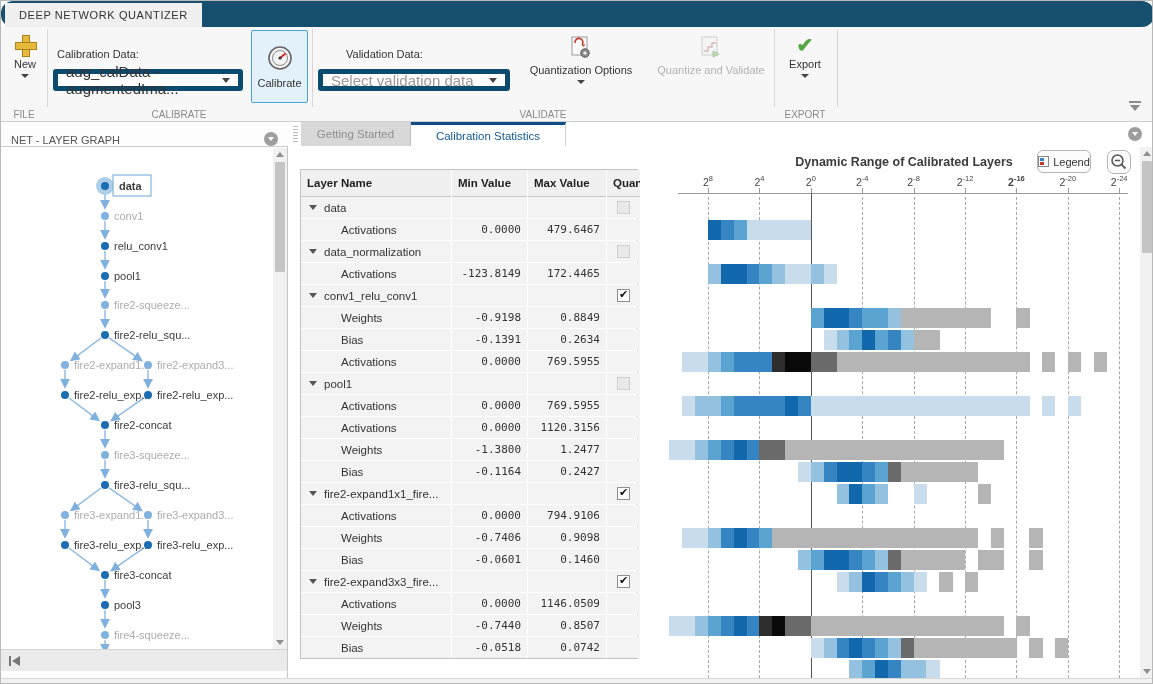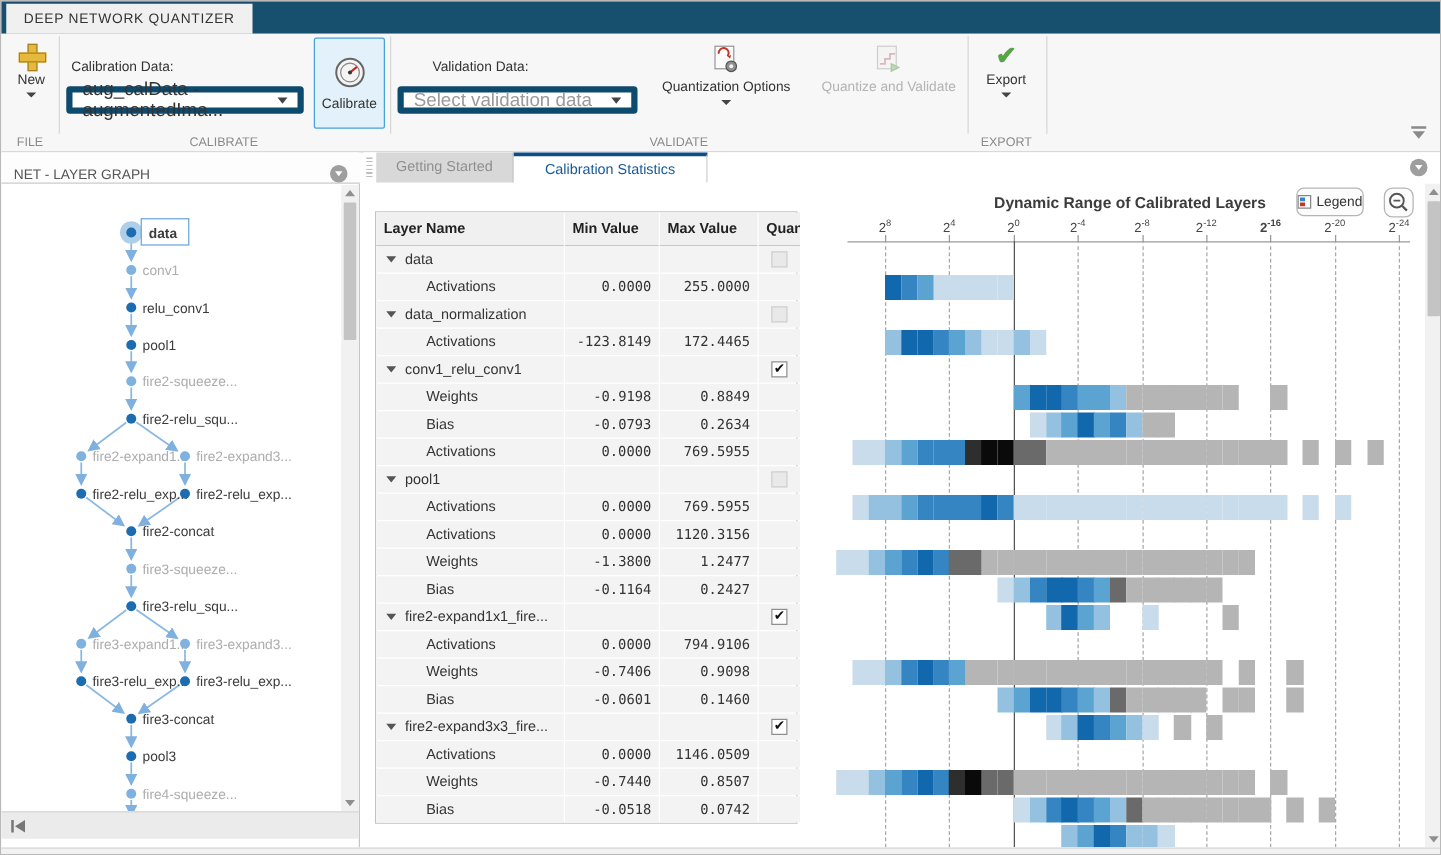--- a/index.html
+++ b/index.html
@@ -1,20 +1,20 @@
 <!DOCTYPE html>
 <html><head>
 <meta charset="utf-8">
 <style>
   * { margin:0; padding:0; box-sizing:border-box; }
   html,body { width:1153px; height:684px; overflow:hidden; font-family:"Liberation Sans",sans-serif; background:#ffffff; }
   #app { position:relative; width:1153px; height:684px; background:#ffffff; border:1px solid #b9b9b9; overflow:hidden; }
 
   
-  .tabstrip { position:absolute; left:0; top:0; width:1153px; height:26px; background:#17506e; }
+  .tabstrip { position:absolute; left:0; top:0; width:1153px; height:26px; background:#17506e;border-radius:12px; }
   .apptab { position:absolute; left:4px; top:2px; height:24px; padding:0 14px; background:#f0f0f0; color:#333;
             font-size:11px; letter-spacing:.6px; display:flex; align-items:center; }
 
   
   .ribbon { position:absolute; left:0; top:26px; width:1153px; height:95px; background:#f7f7f7; border-bottom:1px solid #cfcfcf; }
   .rsep { position:absolute; top:2px; width:1px; height:78px; background:#d8d8d8; }
   .rgrouplabel { position:absolute; top:82px; height:13px; font-size:10px; color:#8a8a8a; text-align:center; }
   .rbtn { position:absolute; display:flex; flex-direction:column; align-items:center; cursor:default; }
   .rbtn .lab { font-size:11px; color:#333; margin-top:3px; white-space:nowrap; }
   .rbtn.disabled .lab { color:#b3b3b3; }
@@ -329,21 +329,21 @@
               <div class="tcell num"></div>
               <div class="tcell">
                 <span class="cbx"></span>
               </div>
             </div>
             <div class="trow">
               <div class="tcell stat-name">
                 <span>Activations</span>
               </div>
               <div class="tcell num">0.0000</div>
-              <div class="tcell num">255.0000</div>
+              <div class="tcell num">479.6467</div>
               <div class="tcell"></div>
             </div>
             <div class="trow">
               <div class="tcell">
                 <span class="gcaret"></span>
                 <span>data_normalization</span>
               </div>
               <div class="tcell num"></div>
               <div class="tcell num"></div>
               <div class="tcell">
@@ -374,21 +374,21 @@
                 <span>Weights</span>
               </div>
               <div class="tcell num">-0.9198</div>
               <div class="tcell num">0.8849</div>
               <div class="tcell"></div>
             </div>
             <div class="trow">
               <div class="tcell stat-name">
                 <span>Bias</span>
               </div>
-              <div class="tcell num">-0.0793</div>
+              <div class="tcell num">-0.1391</div>
               <div class="tcell num">0.2634</div>
               <div class="tcell"></div>
             </div>
             <div class="trow">
               <div class="tcell stat-name">
                 <span>Activations</span>
               </div>
               <div class="tcell num">0.0000</div>
               <div class="tcell num">769.5955</div>
               <div class="tcell"></div>

